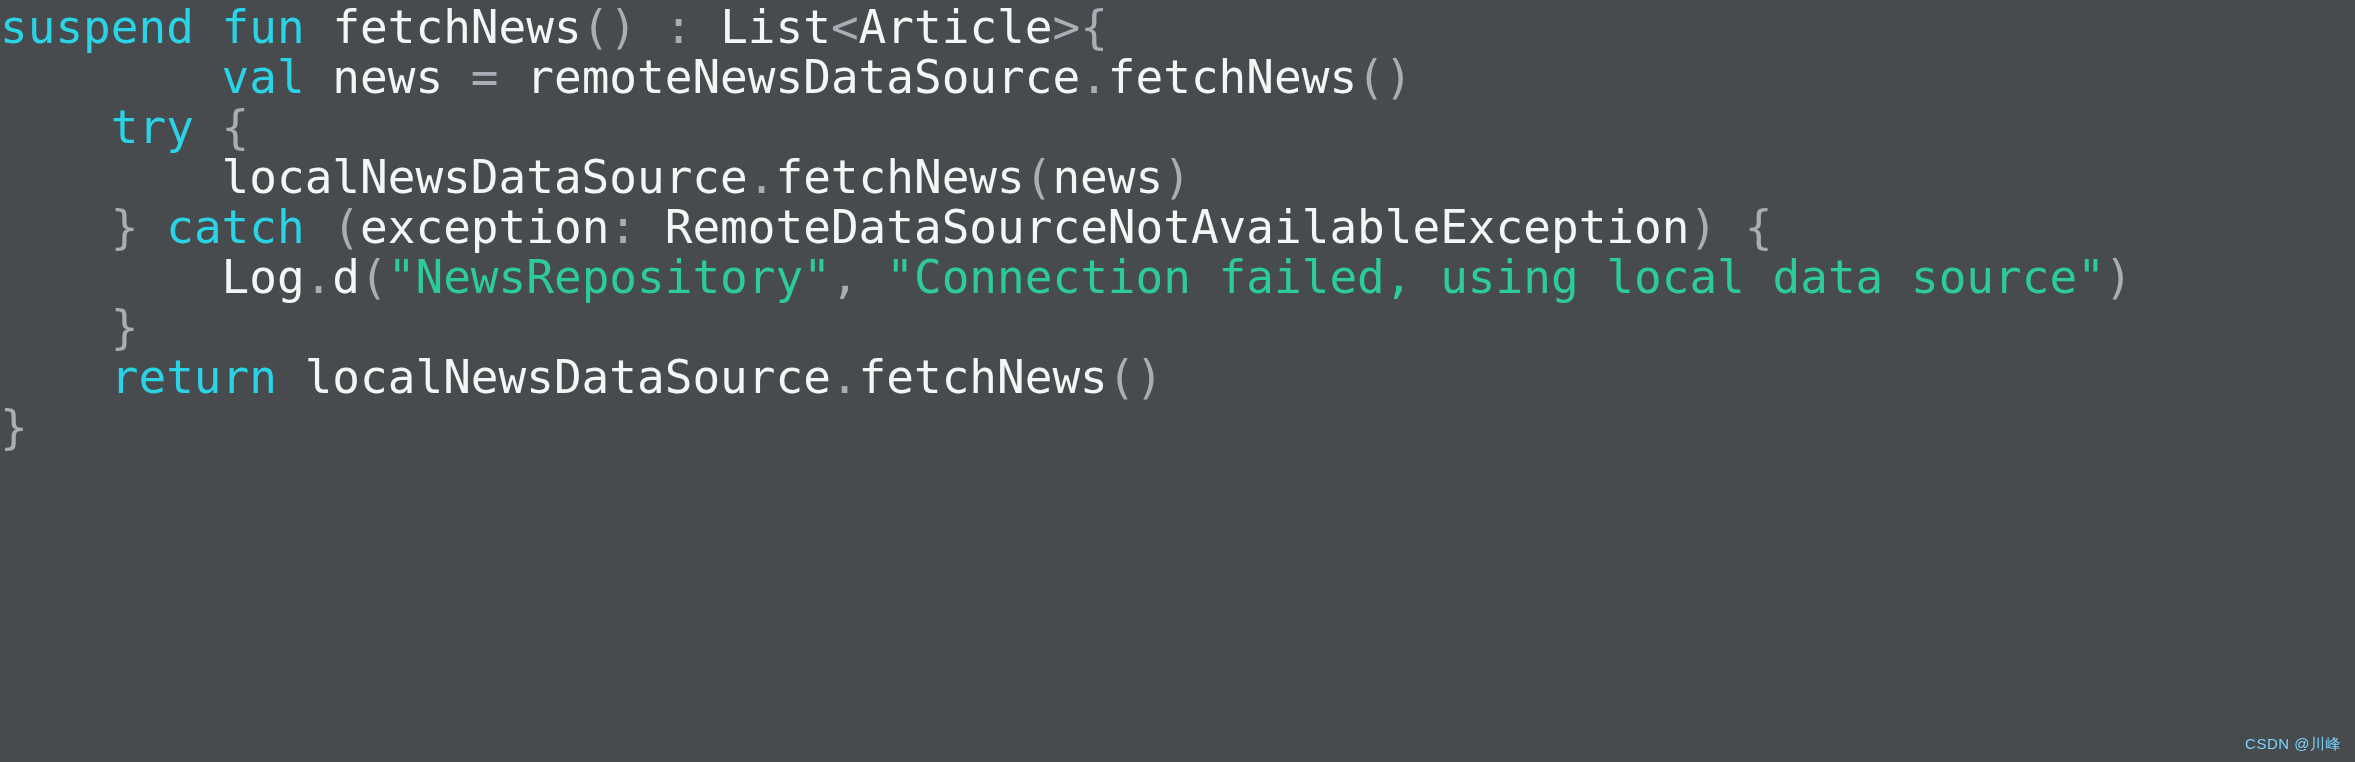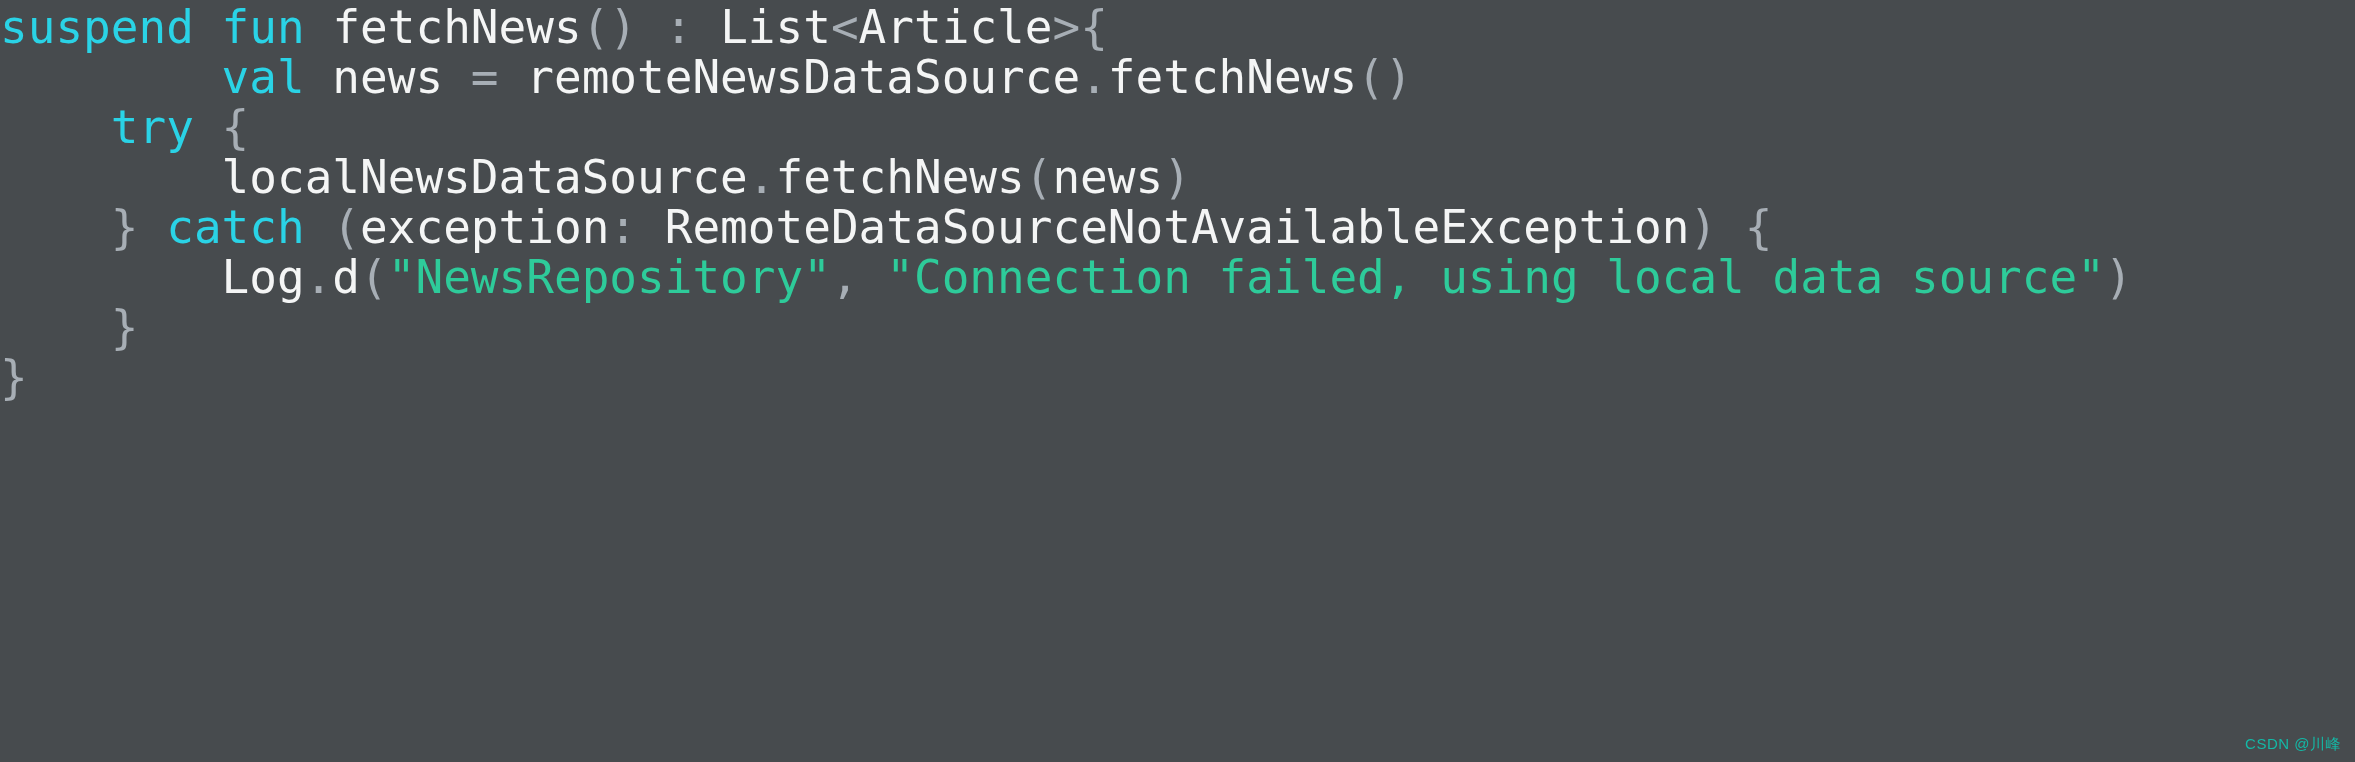--- a/index.html
+++ b/index.html
@@ -51,34 +51,35 @@
   .ident{ color: #f4f5f5; }
   .punc { color: #a7aeb5; }
   .str  { color: #2ecb9a; }
 
   #watermark {
     position: absolute;
     right: 14px;
     bottom: 8px;
     font-family: "Liberation Sans", sans-serif;
     font-size: 15px;
-    color: #14b8a6;
+    color: #7dd3fc;
     letter-spacing: 0.5px;
     user-select: none;
   }
 </style>
 </head>
 <body>
 
 <div id="code-editor">
 
   <pre id="code-block"><span class="line"><span class="kw">suspend</span><span class="punc"> </span><span class="kw">fun</span><span class="punc"> </span><span class="ident">fetchNews</span><span class="punc">()</span><span class="punc"> </span><span class="punc">:</span><span class="punc"> </span><span class="ident">List</span><span class="punc">&lt;</span><span class="ident">Article</span><span class="punc">&gt;{</span>
 </span><span class="line"><span class="punc">        </span><span class="kw">val</span><span class="punc"> </span><span class="ident">news</span><span class="punc"> </span><span class="punc">=</span><span class="punc"> </span><span class="ident">remoteNewsDataSource</span><span class="punc">.</span><span class="ident">fetchNews</span><span class="punc">()</span>
 </span><span class="line"><span class="punc">    </span><span class="kw">try</span><span class="punc"> {</span>
 </span><span class="line"><span class="punc">        </span><span class="ident">localNewsDataSource</span><span class="punc">.</span><span class="ident">fetchNews</span><span class="punc">(</span><span class="ident">news</span><span class="punc">)</span>
 </span><span class="line"><span class="punc">    </span><span class="punc">}</span><span class="punc"> </span><span class="kw">catch</span><span class="punc"> </span><span class="punc">(</span><span class="ident">exception</span><span class="punc">:</span><span class="punc"> </span><span class="ident">RemoteDataSourceNotAvailableException</span><span class="punc">)</span><span class="punc"> {</span>
 </span><span class="line"><span class="punc">        </span><span class="ident">Log</span><span class="punc">.</span><span class="ident">d</span><span class="punc">(</span><span class="str">"NewsRepository"</span><span class="punc">,</span><span class="punc"> </span><span class="str">"Connection failed, using local data source"</span><span class="punc">)</span>
 </span><span class="line"><span class="punc">    </span><span class="punc">}</span>
+</span><span class="line"><span class="punc">    </span><span class="kw">return</span><span class="punc"> </span><span class="ident">localNewsDataSource</span><span class="punc">.</span><span class="ident">fetchNews</span><span class="punc">()</span>
 </span><span class="line"><span class="punc">}</span></span></pre>
 
   <div id="watermark">CSDN @川峰</div>
 
 </div>
 
 </body></html>

